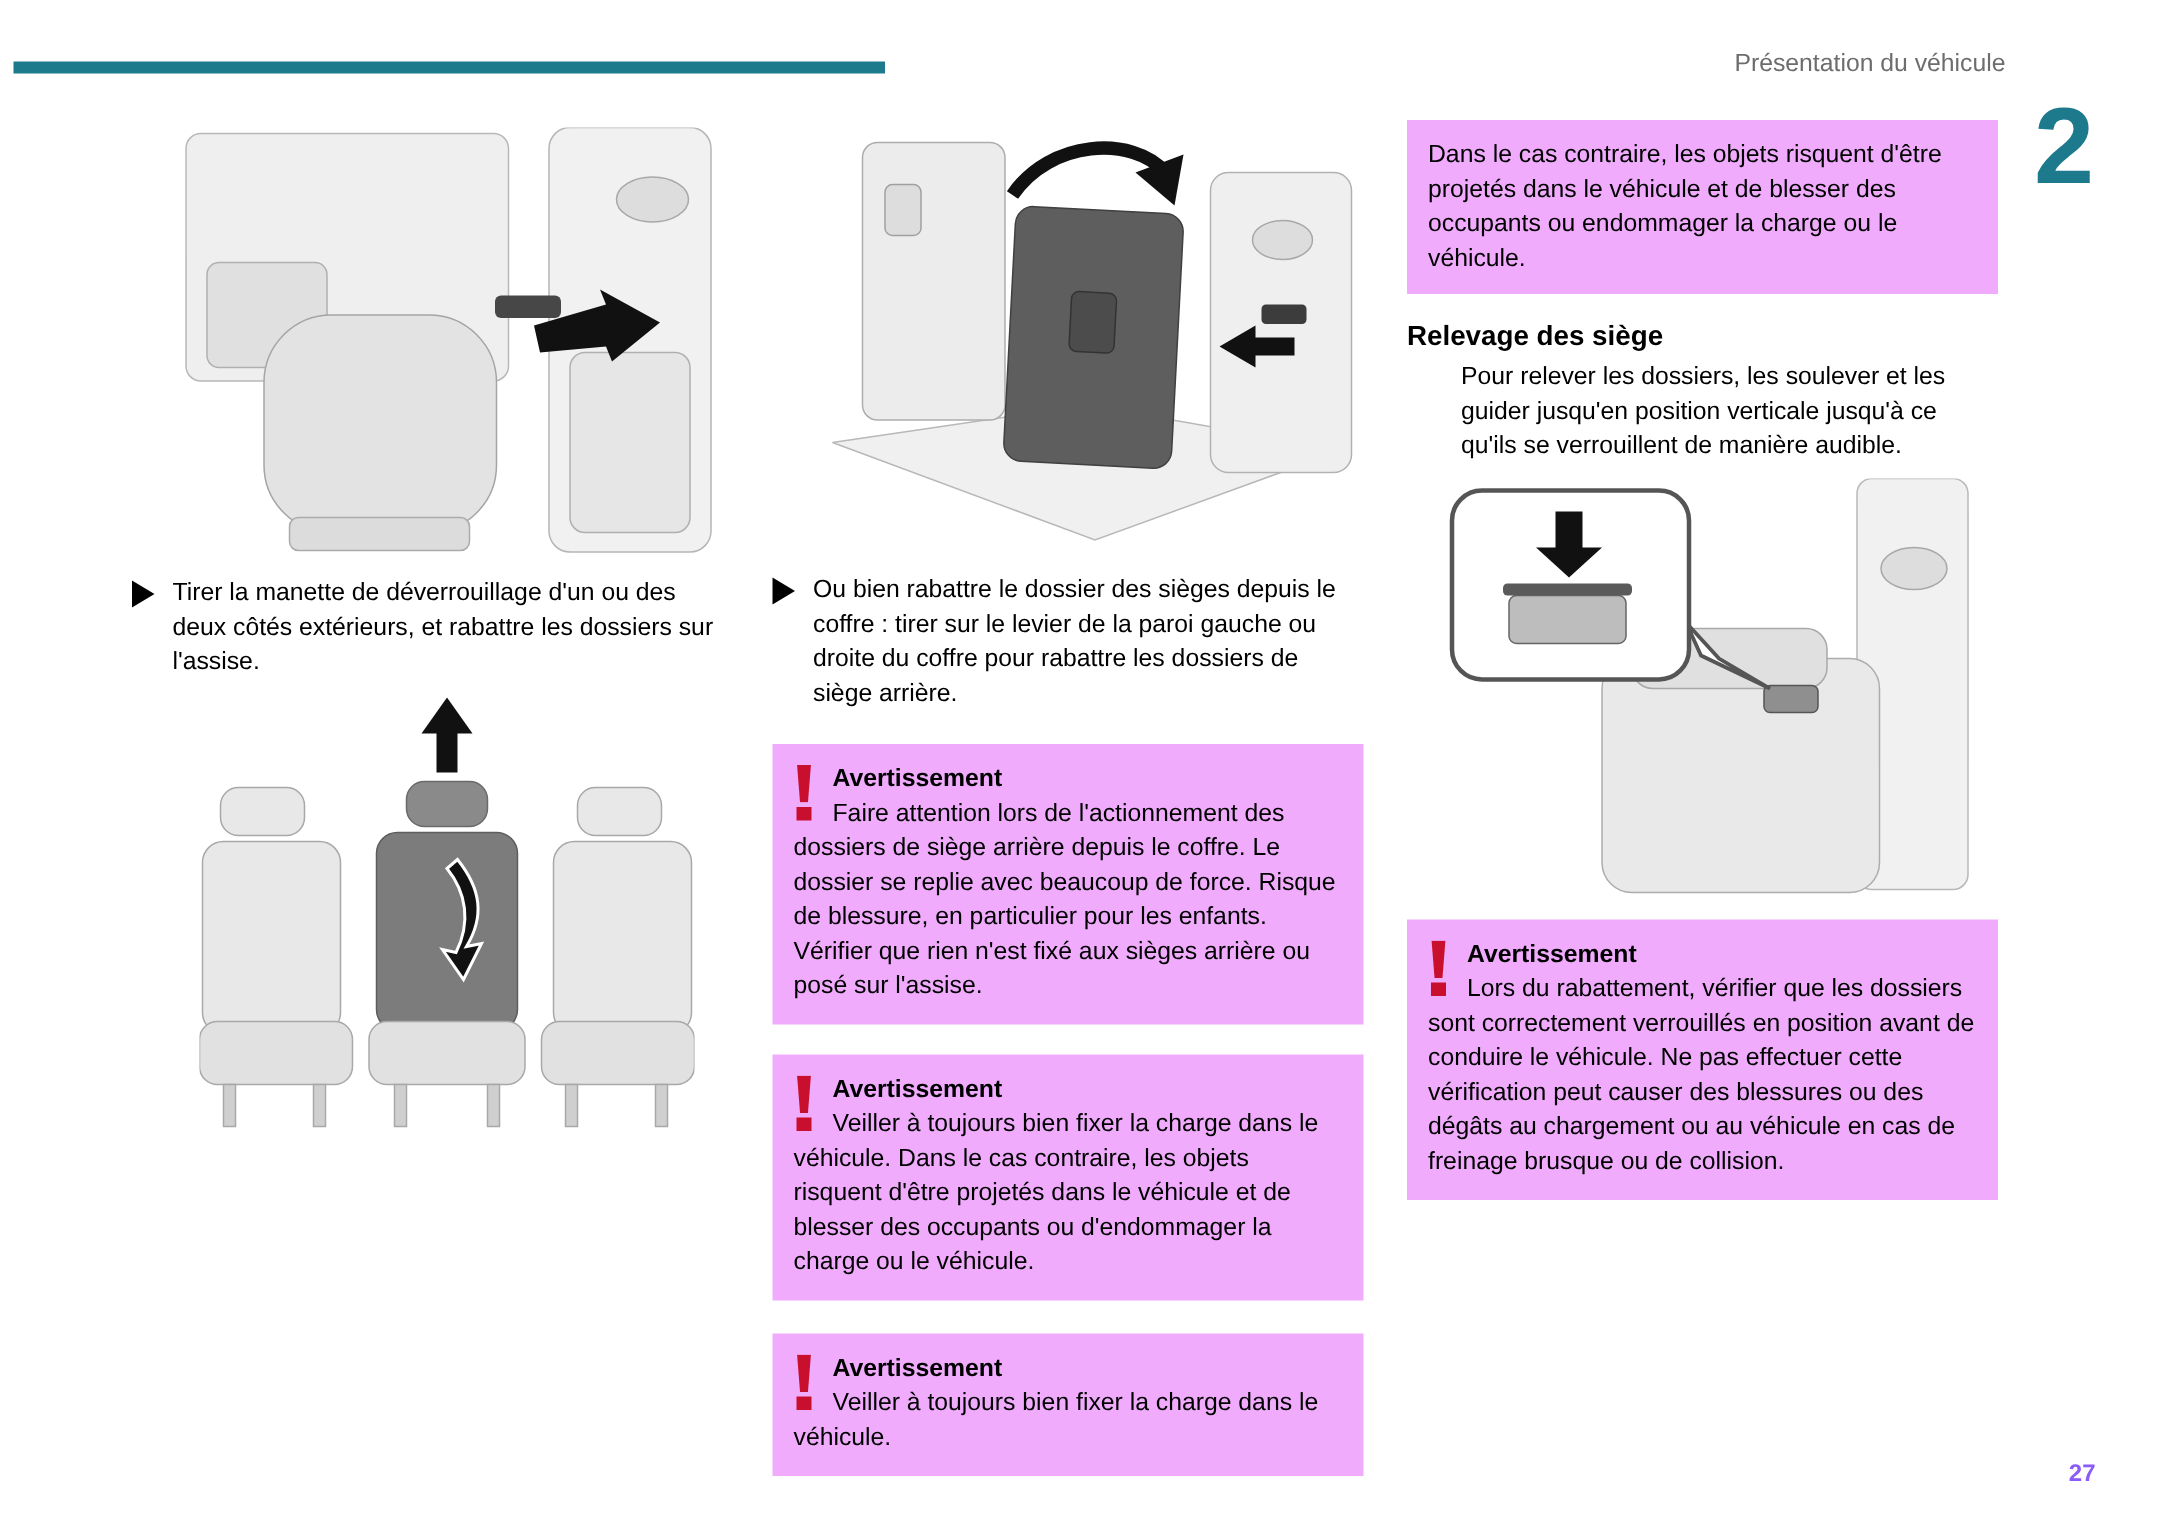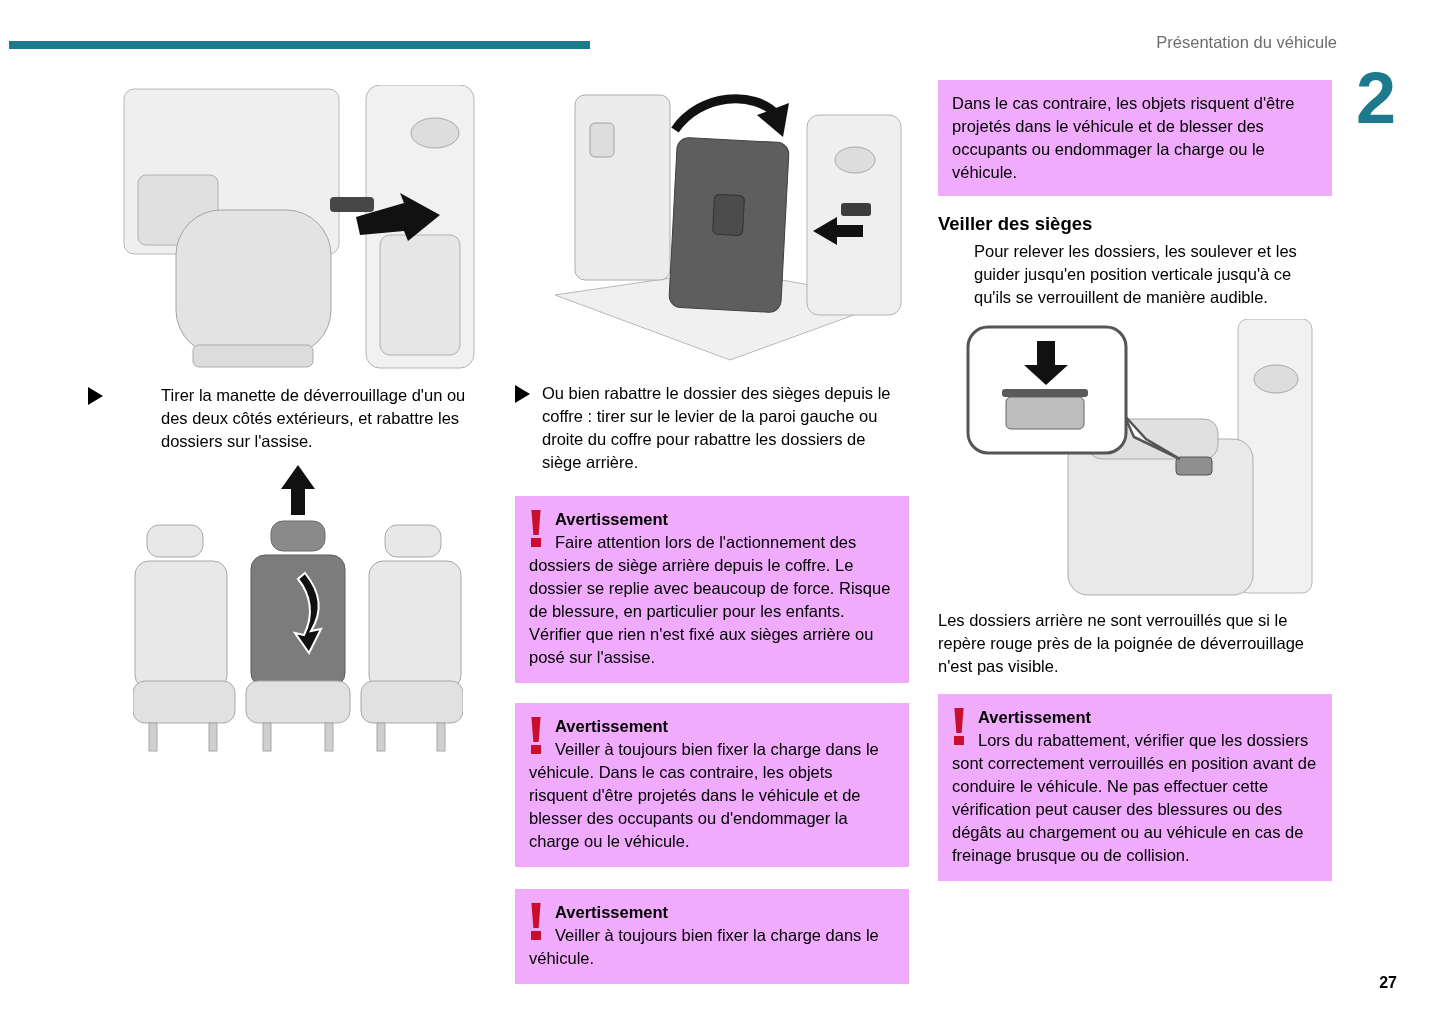--- a/index.html
+++ b/index.html
@@ -2,21 +2,21 @@
 <html><head>
 <meta charset="utf-8">
 <style>
   * { margin:0; padding:0; box-sizing:border-box; }
   body { background:#fff; font-family:"Liberation Sans", sans-serif; }
   .page { position:relative; width:1445px; height:1018px; background:#fff; overflow:hidden; color:#000; }
 
   .top-bar { position:absolute; left:9px; top:41px; width:581px; height:8px; background:#1d7a8c; }
   .header-text { position:absolute; top:33px; right:108px; font-size:16.5px; color:#6d6d6d; }
   .chapter-num { position:absolute; left:1356px; top:62px; font-size:72px; font-weight:bold; color:#1d7a8c; line-height:1; }
-  .page-num { position:absolute; right:48px; bottom:26px; font-size:16px; font-weight:bold; color:#000000; }
+  .page-num { position:absolute; right:48px; bottom:26px; font-size:16px; font-weight:bold; color:#8b5cf6; }
 
   .col { position:absolute; top:85px; display:flex; flex-direction:column; }
   .col1 { left:88px; width:392px; }
   .col2 { left:515px; width:394px; }
   .col3 { left:938px; width:394px; top:80px; }
 
   .illus { background:#fff; }
   .illus svg { display:block; }
 
   .bullet { display:flex; align-items:flex-start; font-size:16.5px; line-height:23px; }
@@ -53,21 +53,21 @@
         <rect x="248" y="0" width="108" height="283" rx="14" fill="#f1f1f1" stroke="#b5b5b5"></rect>
         <ellipse cx="317" cy="48" rx="24" ry="15" fill="#ddd" stroke="#a8a8a8"></ellipse>
         <rect x="262" y="150" width="80" height="120" rx="10" fill="#e6e6e6" stroke="#b0b0b0"></rect>
         <rect x="58" y="125" width="155" height="145" rx="45" fill="#e3e3e3" stroke="#a5a5a5"></rect>
         <rect x="75" y="260" width="120" height="22" rx="6" fill="#dcdcdc" stroke="#ababab"></rect>
         <rect x="212" y="112" width="44" height="15" rx="4" fill="#474747"></rect>
         <path d="M238 132 L286 118 L282 108 L322 130 L290 156 L286 146 L242 150 Z" fill="#111"></path>
       </svg>
     </div>
 
-    <div class="bullet" style="margin-top:14px;gap:46px;">
+    <div class="bullet" style="margin-top:14px;">
       <span class="tri"></span>
       <p>Tirer la manette de déverrouillage d'un ou des deux côtés extérieurs, et rabattre les dossiers sur l'assise.</p>
     </div>
 
     <div class="illus" style="margin-top:12px; margin-left:45px;">
       <svg width="330" height="292" viewBox="0 0 330 292">
 
         <rect x="158" y="22" width="14" height="28" fill="#111"></rect>
         <path d="M165 0 L148 24 L182 24 Z" fill="#111"></path>
 
@@ -152,21 +152,21 @@
     </div>
 
   </div>
 
   <div class="col col3">
 
     <div class="warnbox plain">
       <p>Dans le cas contraire, les objets risquent d'être projetés dans le véhicule et de blesser des occupants ou endommager la charge ou le véhicule.</p>
     </div>
 
-    <div class="heading" style="margin-top:16px;">Veiller des sièges</div>
+    <div class="heading" style="margin-top:16px;">Relevage des siège</div>
 
     <p class="para" style="margin-top:4px;margin-left:36px;">Pour relever les dossiers, les soulever et les guider jusqu'en position verticale jusqu'à ce qu'ils se verrouillent de manière audible.</p>
 
     <div class="illus" style="margin-top:10px; margin-left:20px;">
       <svg width="356" height="278" viewBox="0 0 356 278">
 
         <rect x="280" y="0" width="74" height="274" rx="10" fill="#f1f1f1" stroke="#b8b8b8"></rect>
         <ellipse cx="318" cy="60" rx="22" ry="14" fill="#ddd" stroke="#a8a8a8"></ellipse>
         <rect x="110" y="120" width="185" height="156" rx="20" fill="#e9e9e9" stroke="#adadad"></rect>
         <rect x="130" y="100" width="130" height="40" rx="14" fill="#e0e0e0" stroke="#a8a8a8"></rect>
@@ -176,21 +176,20 @@
         <polygon points="166,96 188,120 222,140 176,118" fill="#fff" stroke="#555" stroke-width="2.5"></polygon>
 
         <rect x="10" y="8" width="158" height="126" rx="20" fill="#fff" stroke="#555" stroke-width="3"></rect>
         <rect x="48" y="78" width="78" height="32" rx="5" fill="#bdbdbd" stroke="#666"></rect>
         <rect x="44" y="70" width="86" height="8" rx="3" fill="#5a5a5a"></rect>
         <rect x="79" y="22" width="18" height="26" fill="#111"></rect>
         <path d="M88 66 L66 46 L110 46 Z" fill="#111"></path>
       </svg>
     </div>
 
-    <p class="para" style="margin-top:12px;">Les dossiers arrière ne sont verrouillés que si le repère rouge près de la poignée de déverrouillage n'est pas visible.</p>
 
     <div class="warnbox" style="margin-top:16px;">
       <span class="warn-icon">
         <span class="warn-bar" style="display:block;"></span>
         <span class="warn-dot" style="display:block;"></span>
       </span>
       <span class="warn-title">Avertissement</span>
       <p>Lors du rabattement, vérifier que les dossiers sont correctement verrouillés en position avant de conduire le véhicule. Ne pas effectuer cette vérification peut causer des blessures ou des dégâts au chargement ou au véhicule en cas de freinage brusque ou de collision.</p>
     </div>
 

